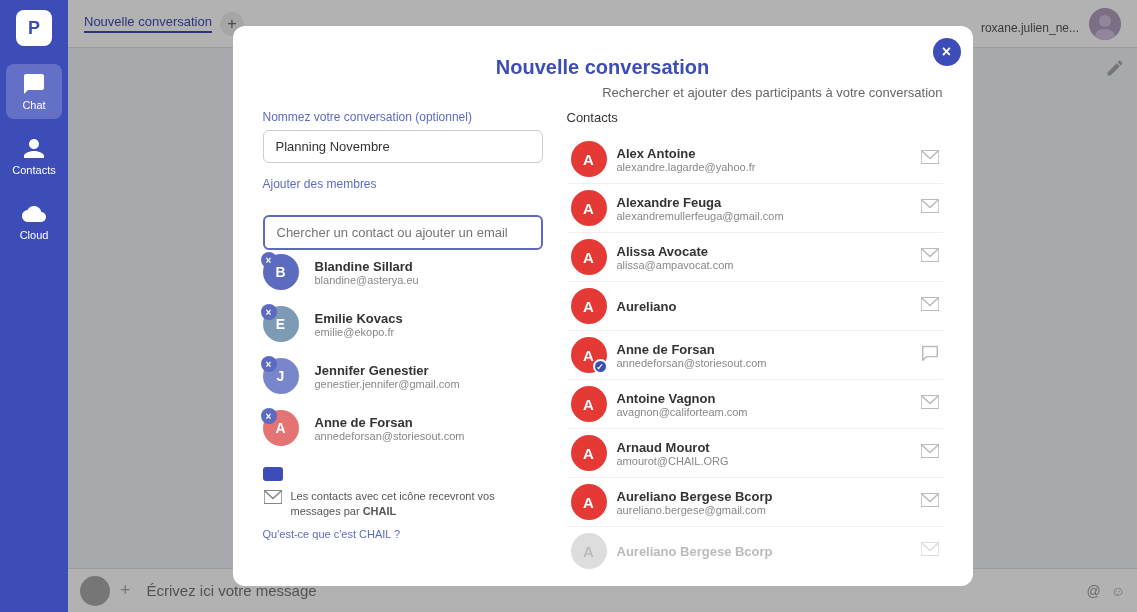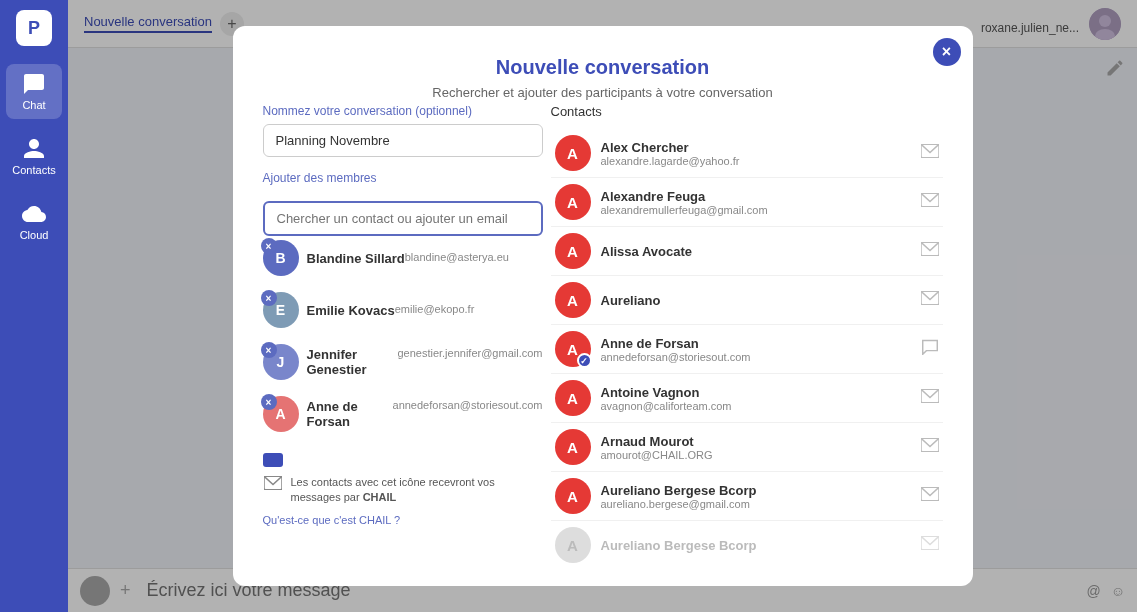--- a/index.html
+++ b/index.html
@@ -108,34 +108,34 @@
       background: #3d4db7; color: white;
       border: none; cursor: pointer;
       display: flex; align-items: center; justify-content: center;
       font-size: 16px; font-weight: bold;
     }
     .modal-title {
       text-align: center; color: #3d4db7; font-size: 20px; font-weight: 600;
       margin-bottom: 6px;
     }
     .modal-subtitle {
-      text-align: center; color: #666; font-size: 13px; margin-bottom: 4px;
-    }
-
-    .modal-body { display: flex; gap: 8px; }
+      text-align: right; color: #666; font-size: 13px; margin-bottom: 10px;
+    }
+
+    .modal-body { display: flex; gap: 24px; }
 
     
     .left-panel { width: 280px; flex-shrink: 0; }
     .field-label { font-size: 12px; color: #5c6bc0; font-weight: 500; margin-bottom: 6px; }
     .conversation-name-input {
       width: 100%; border: 1px solid #ccc; border-radius: 6px;
       padding: 8px 12px; font-size: 13px; color: #333;
       margin-bottom: 14px; outline: none;
     }
-    .add-members-label { font-size: 12px; color: #5c6bc0; font-weight: 500; margin-bottom: 16px; }
+    .add-members-label { font-size: 12px; color: #5c6bc0; font-weight: 500; margin-bottom: 24px; }
     .search-input {
       width: 100%; border: 2px solid #5c6bc0; border-radius: 6px;
       padding: 8px 12px; font-size: 13px; outline: none; margin-bottom: 0;
     }
     .members-list { display: flex; flex-direction: column; gap: 8px; margin-bottom: 16px; }
     .member-chip {
       display: flex; align-items: center; gap: 8px;
       padding: 4px 0;
     }
     .member-avatar {
@@ -144,21 +144,21 @@
       color: white; font-weight: bold; font-size: 14px;
       position: relative; flex-shrink: 0;
     }
     .chip-remove {
       position: absolute; top: -2px; left: -2px;
       width: 16px; height: 16px; border-radius: 50%;
       background: #5c6bc0; color: white;
       display: flex; align-items: center; justify-content: center;
       font-size: 10px; cursor: pointer;
     }
-    .member-info { display: flex; flex-direction: row; }
+    .member-info { display: flex; flex-direction: column; margin-left: 8px; }
     .member-name { font-size: 13px; font-weight: 600; color: #333; }
     .member-email { font-size: 11px; color: #888; }
 
     
     .legend { margin-top: 6px; }
     .legend-item {
       display: flex; align-items: flex-start; gap: 8px;
       margin-bottom: 8px; font-size: 11px; color: #555;
     }
     .legend-icon-chat {
@@ -340,21 +340,21 @@
           </div>
         </div>
 
         <div class="right-panel">
           <div class="contacts-label">Contacts</div>
           <div class="contacts-list">
 
             <div class="contact-row">
               <div class="contact-avatar" style="background:#e53935;">A</div>
               <div class="contact-info">
-                <div class="contact-name">Alex Chercher</div>
+                <div class="contact-name">Alex Antoine</div>
                 <div class="contact-email">alexandre.lagarde@yahoo.fr</div>
               </div>
               <span class="contact-icon">
                 <svg width="18" height="14" viewBox="0 0 24 18" fill="none" stroke="#bbb" stroke-width="2">
                   <rect x="0" y="0" width="24" height="18" rx="2"></rect>
                   <polyline points="0,0 12,11 24,0"></polyline>
                 </svg>
               </span>
             </div>
 
@@ -369,20 +369,21 @@
                   <rect x="0" y="0" width="24" height="18" rx="2"></rect>
                   <polyline points="0,0 12,11 24,0"></polyline>
                 </svg>
               </span>
             </div>
 
             <div class="contact-row">
               <div class="contact-avatar" style="background:#e53935;">A</div>
               <div class="contact-info">
                 <div class="contact-name">Alissa Avocate</div>
+                <div class="contact-email">alissa@ampavocat.com</div>
               </div>
               <span class="contact-icon">
                 <svg width="18" height="14" viewBox="0 0 24 18" fill="none" stroke="#bbb" stroke-width="2">
                   <rect x="0" y="0" width="24" height="18" rx="2"></rect>
                   <polyline points="0,0 12,11 24,0"></polyline>
                 </svg>
               </span>
             </div>
 
             <div class="contact-row">
@@ -473,18 +474,18 @@
           </div>
 
         </div>
       </div>
     </div>
   </div>
 
   <div class="bottom-bar">
     <div class="bottom-avatar"></div>
     <span class="bottom-plus">+</span>
-    <input type="text" style="flex: 1 1 0%; border: none; outline: none; font-size: 18px; color: #b91c1c;" placeholder="Écrivez ici votre message">
+    <input type="text" style="flex: 1 1 0%; border: none; outline: none; font-size: 15px; color: #b91c1c;" placeholder="Écrivez ici votre message">
     <span class="bottom-at">@</span>
     <span class="bottom-emoji">☺</span>
   </div>
 
 </div>
 
 </body></html>

